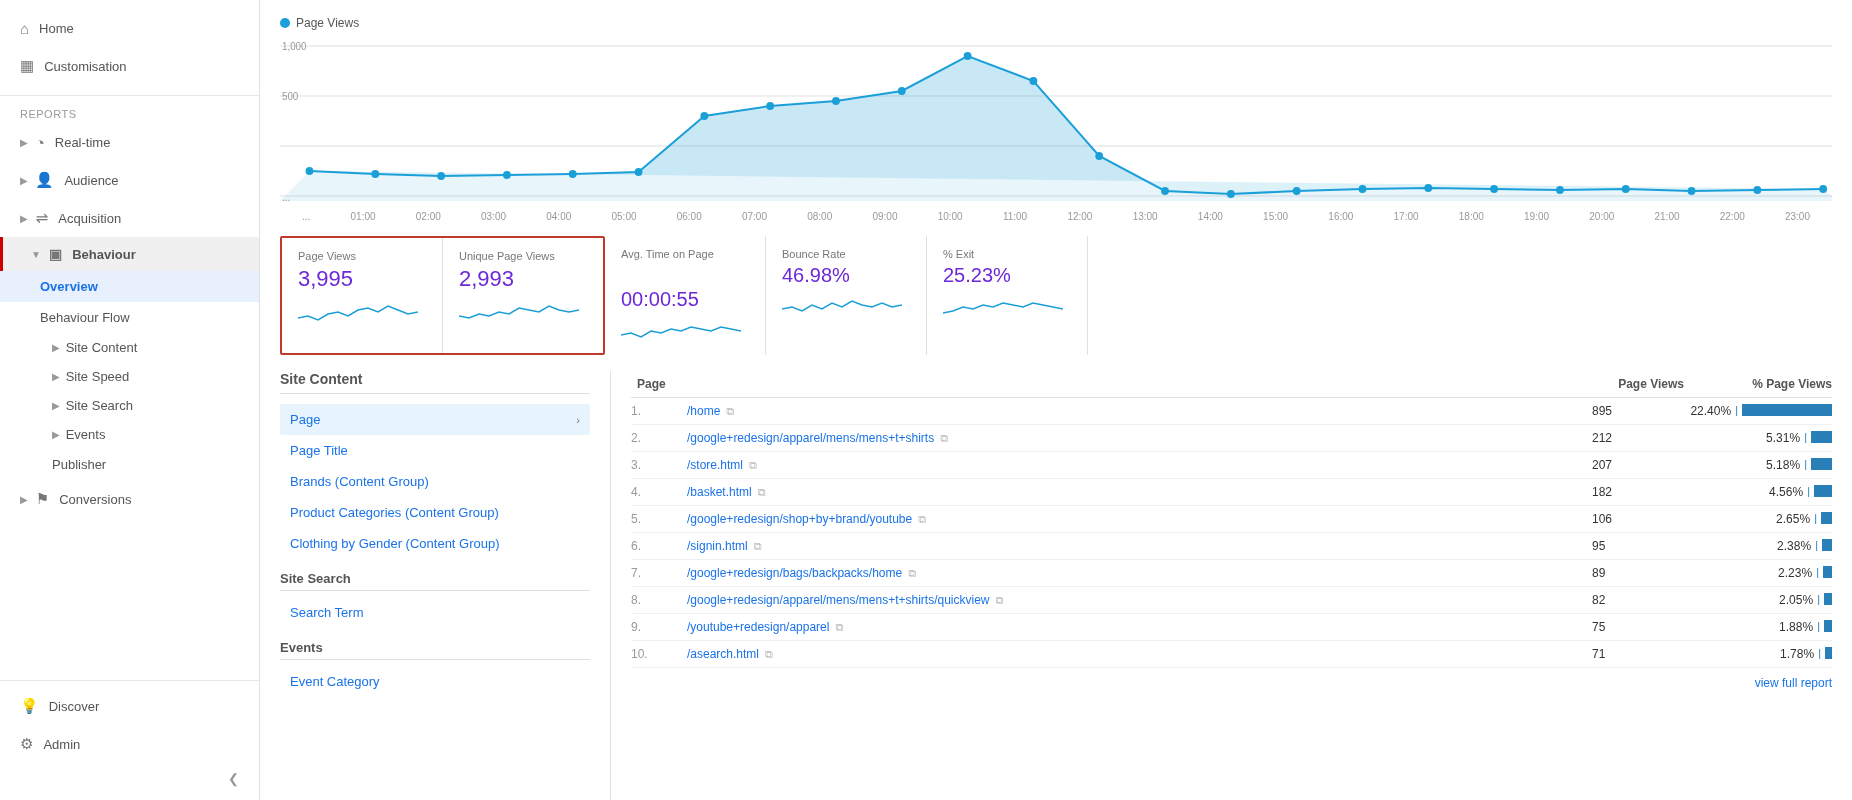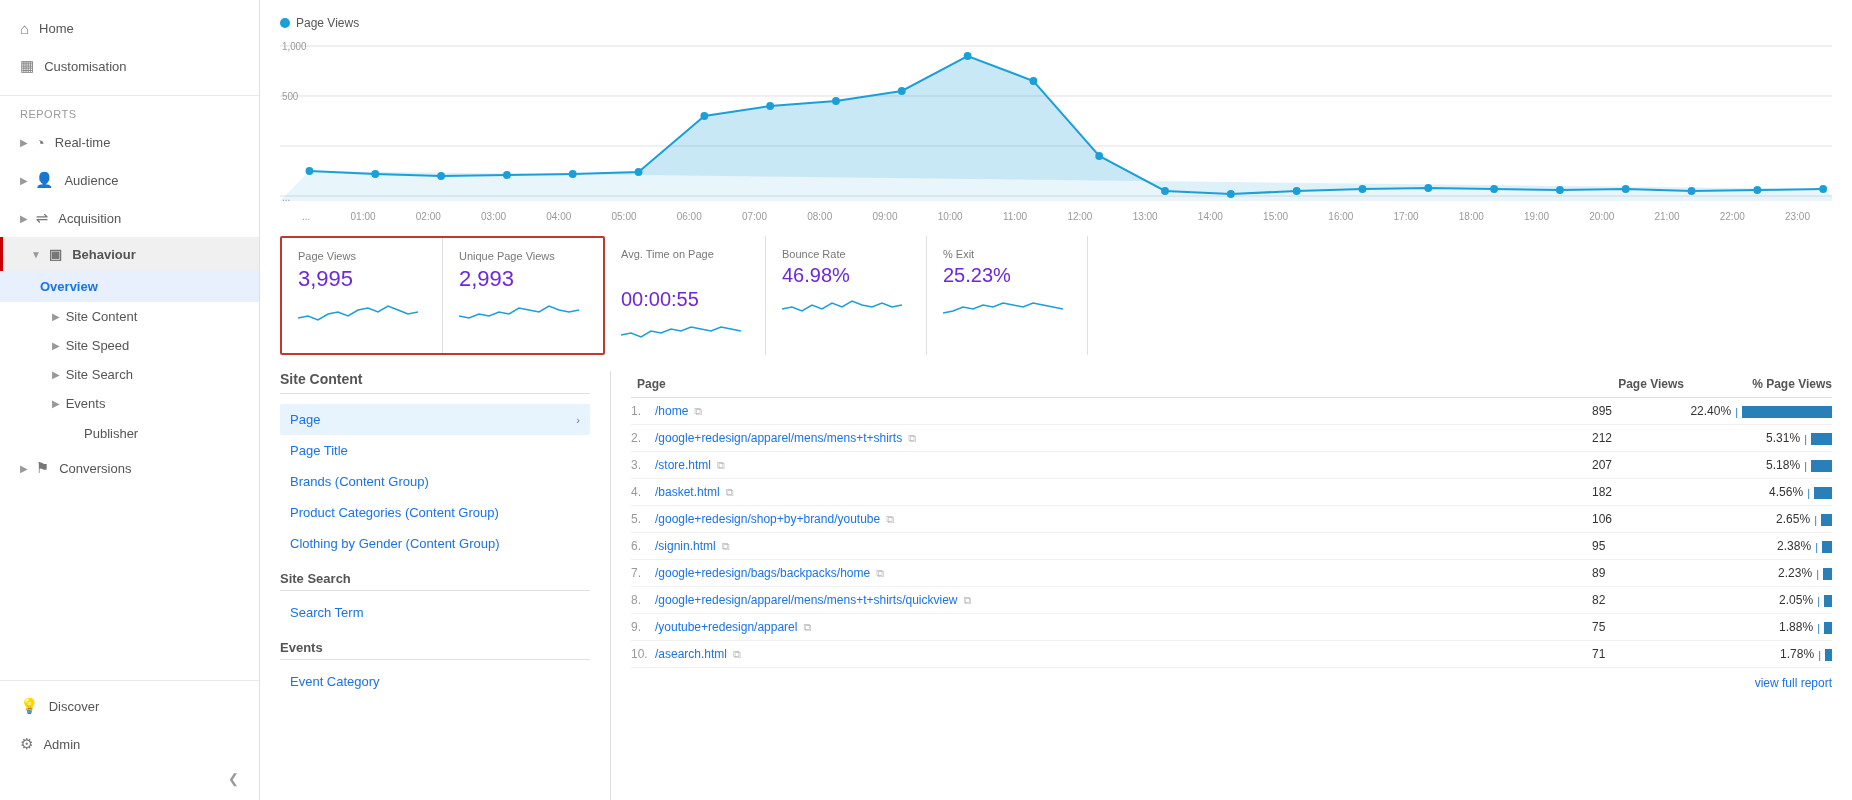--- a/index.html
+++ b/index.html
@@ -232,23 +232,23 @@
     .table-col-pct { width: 140px; text-align: right; }
     .table-row {
       display: flex;
       align-items: center;
       padding: 6px 0;
       border-bottom: 1px solid #f0f0f0;
       font-size: 12px;
     }
     .table-cell-page { flex: 1; display: flex; align-items: center; }
     .table-cell-views { width: 100px; padding-right: 8px; color: #333; }
-    .table-cell-pct { width: 140px; display: flex; align-items: flex-end; justify-content: flex-end; gap: 4px; }
+    .table-cell-pct { width: 140px; display: flex; align-items: flex-start; justify-content: flex-end; gap: 4px; }
     .row-num { color: #999; margin-right: 6px; min-width: 18px; }
-    .row-link { color: #1a73e8; cursor: pointer; }
+    .row-link { color: #1a73e8; cursor: pointer; margin-left: 32px; }
     .copy-icon { color: #bbb; margin-left: 6px; font-size: 11px; cursor: pointer; }
     .bar-container { display: flex; align-items: center; gap: 4px; }
     .bar { height: 12px; background: #2980b9; }
     .pct-text { color: #333; min-width: 45px; text-align: right; }
     .view-full-report {
       text-align: right;
       padding: 8px 0;
       color: #1a73e8;
       cursor: pointer;
       font-size: 12px;
@@ -288,37 +288,40 @@
     </div>
 
     <div class="sidebar-parent-item">
       <span style="margin-right:8px; font-size:10px; color:#999;">▼</span>
       <span class="icon">▣</span>
       <span>Behaviour</span>
     </div>
     <div class="sidebar-sub-item active">
       <span>Overview</span>
     </div>
+    <div class="sidebar-sub-item">
+      <span>Behaviour Flow</span>
+    </div>
     <div class="sidebar-child-sub">
       <span class="arrow">▶</span>
       <span>Site Content</span>
     </div>
     <div class="sidebar-child-sub">
       <span class="arrow">▶</span>
       <span>Site Speed</span>
     </div>
     <div class="sidebar-child-sub">
       <span class="arrow">▶</span>
       <span>Site Search</span>
     </div>
     <div class="sidebar-child-sub">
       <span class="arrow">▶</span>
       <span>Events</span>
     </div>
-    <div class="sidebar-sub-item" style="padding-left:84px;">
+    <div class="sidebar-sub-item" style="padding-left:52px;">
       <span>Publisher</span>
     </div>
 
     <div class="sidebar-nav-item with-arrow">
       <span class="arrow">▶</span>
       <span class="icon">⚑</span>
       <span>Conversions</span>
     </div>
   </div>
 

